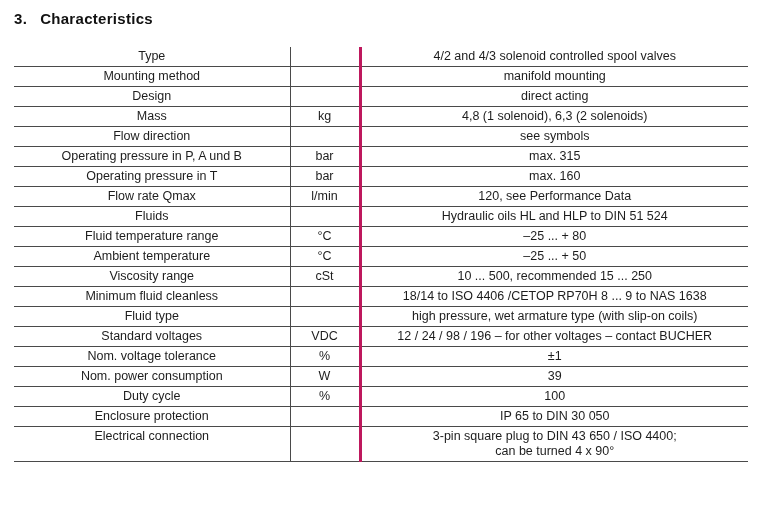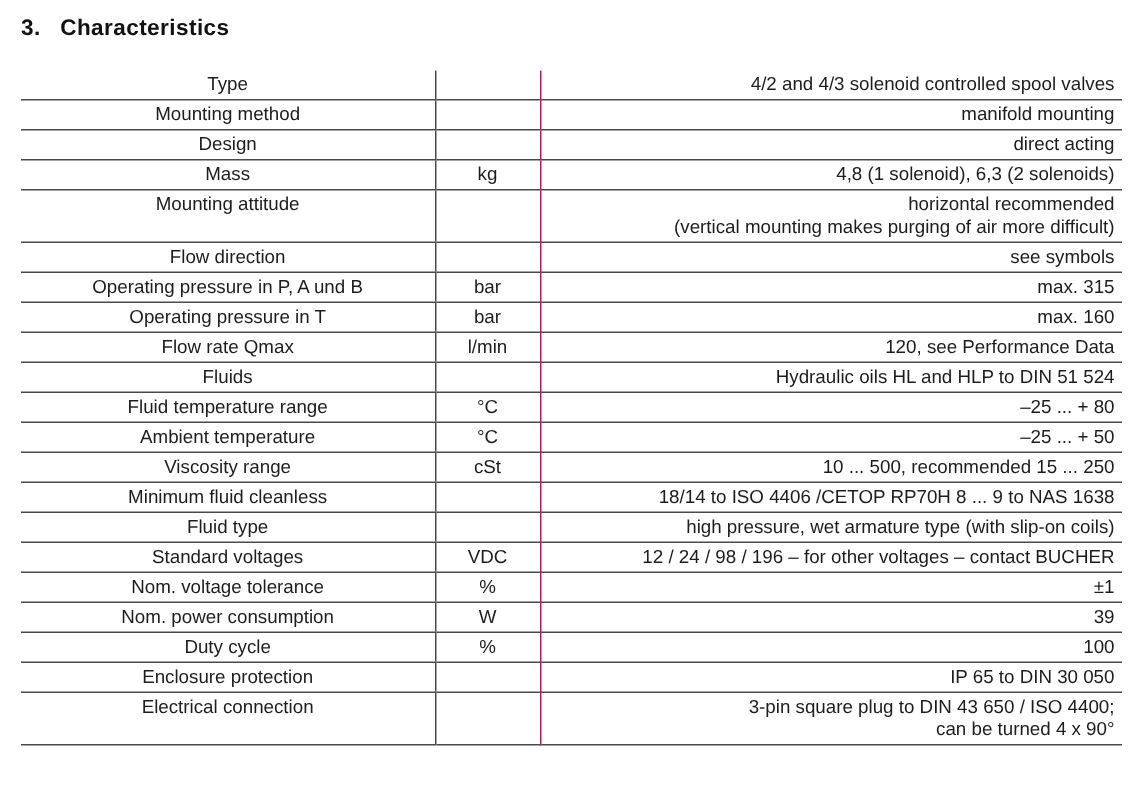--- a/index.html
+++ b/index.html
@@ -30,22 +30,22 @@
     border-bottom: 1px solid #4a4a4a;
     font-size: 12.5px;
     line-height: 15px;
     padding: 2px 5px;
     vertical-align: top;
     color: #1d1d1d;
   }
   td.col-prop  { width: 276px; text-align: center; }
   td.col-unit  { width: 70px;  text-align: center;
                  border-left: 1px solid #4a4a4a;
-                 border-right: 1px solid #be185d; }
-  td.col-value { width: 388px; text-align: right; }
+                 border-right: 3px solid #be185d; }
+  td.col-value { width: 388px; text-align: center; }
 </style>
 </head>
 <body>
 
 <div class="page">
   <div class="title-row">
     <span>3.</span>
     <span>Characteristics</span>
   </div>
 
@@ -70,28 +70,20 @@
           <td class="col-unit"></td>
           <td class="col-value">
             <div>direct acting</div>
           </td>
         </tr>
         <tr>
           <td class="col-prop">Mass</td>
           <td class="col-unit">kg</td>
           <td class="col-value">
             <div>4,8 (1 solenoid), 6,3 (2 solenoids)</div>
-          </td>
-        </tr>
-        <tr>
-          <td class="col-prop">Mounting attitude</td>
-          <td class="col-unit"></td>
-          <td class="col-value">
-            <div>horizontal recommended</div>
-            <div>(vertical mounting makes purging of air more difficult)</div>
           </td>
         </tr>
         <tr>
           <td class="col-prop">Flow direction</td>
           <td class="col-unit"></td>
           <td class="col-value">
             <div>see symbols</div>
           </td>
         </tr>
         <tr>

